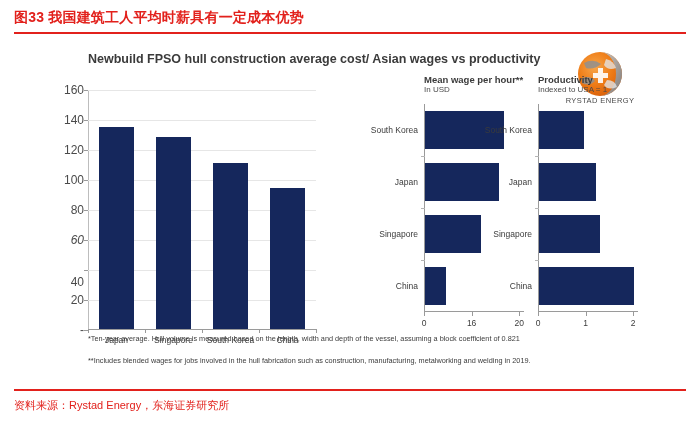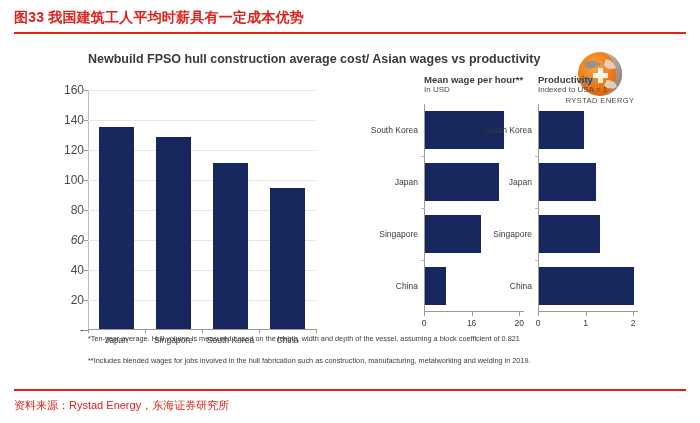--- a/index.html
+++ b/index.html
@@ -149,21 +149,21 @@
         <div class="gridline" style="top: 90px;"></div>
         <div class="gridline" style="top: 60px;"></div>
         <div class="gridline" style="top: 30px;"></div>
         <div class="gridline" style="top: 0px;"></div>
       </div>
     <div id="panelA-yticks">
         <div class="ylab" style="top: 240px;">-</div>
         <div style="position: absolute; left: -4px; width: 4px; height: 1px; background: rgb(154, 154, 154); top: 240px;"></div>
         <div class="ylab" style="top: 210px;">20</div>
         <div style="position: absolute; left: -4px; width: 4px; height: 1px; background: rgb(154, 154, 154); top: 210px;"></div>
-        <div class="ylab" style="top: 180px;">40</div>
+        <div class="ylab" style="top: 192px;">40</div>
         <div style="position: absolute; left: -4px; width: 4px; height: 1px; background: rgb(154, 154, 154); top: 180px;"></div>
         <div class="ylab" style="top: 150px; font-style: italic;">60</div>
         <div style="position: absolute; left: -4px; width: 4px; height: 1px; background: rgb(154, 154, 154); top: 150px;"></div>
         <div class="ylab" style="top: 120px;">80</div>
         <div style="position: absolute; left: -4px; width: 4px; height: 1px; background: rgb(154, 154, 154); top: 120px;"></div>
         <div class="ylab" style="top: 90px;">100</div>
         <div style="position: absolute; left: -4px; width: 4px; height: 1px; background: rgb(154, 154, 154); top: 90px;"></div>
         <div class="ylab" style="top: 60px;">120</div>
         <div style="position: absolute; left: -4px; width: 4px; height: 1px; background: rgb(154, 154, 154); top: 60px;"></div>
         <div class="ylab" style="top: 30px;">140</div>

